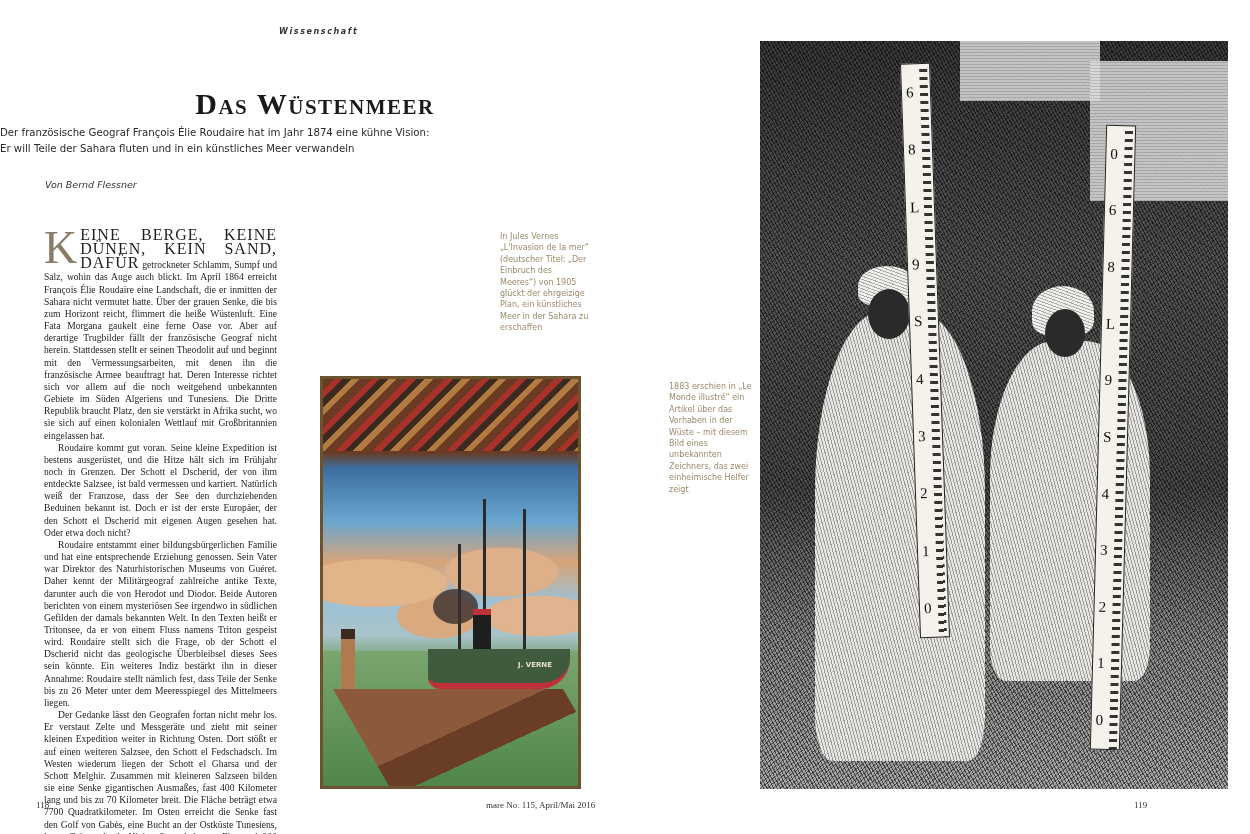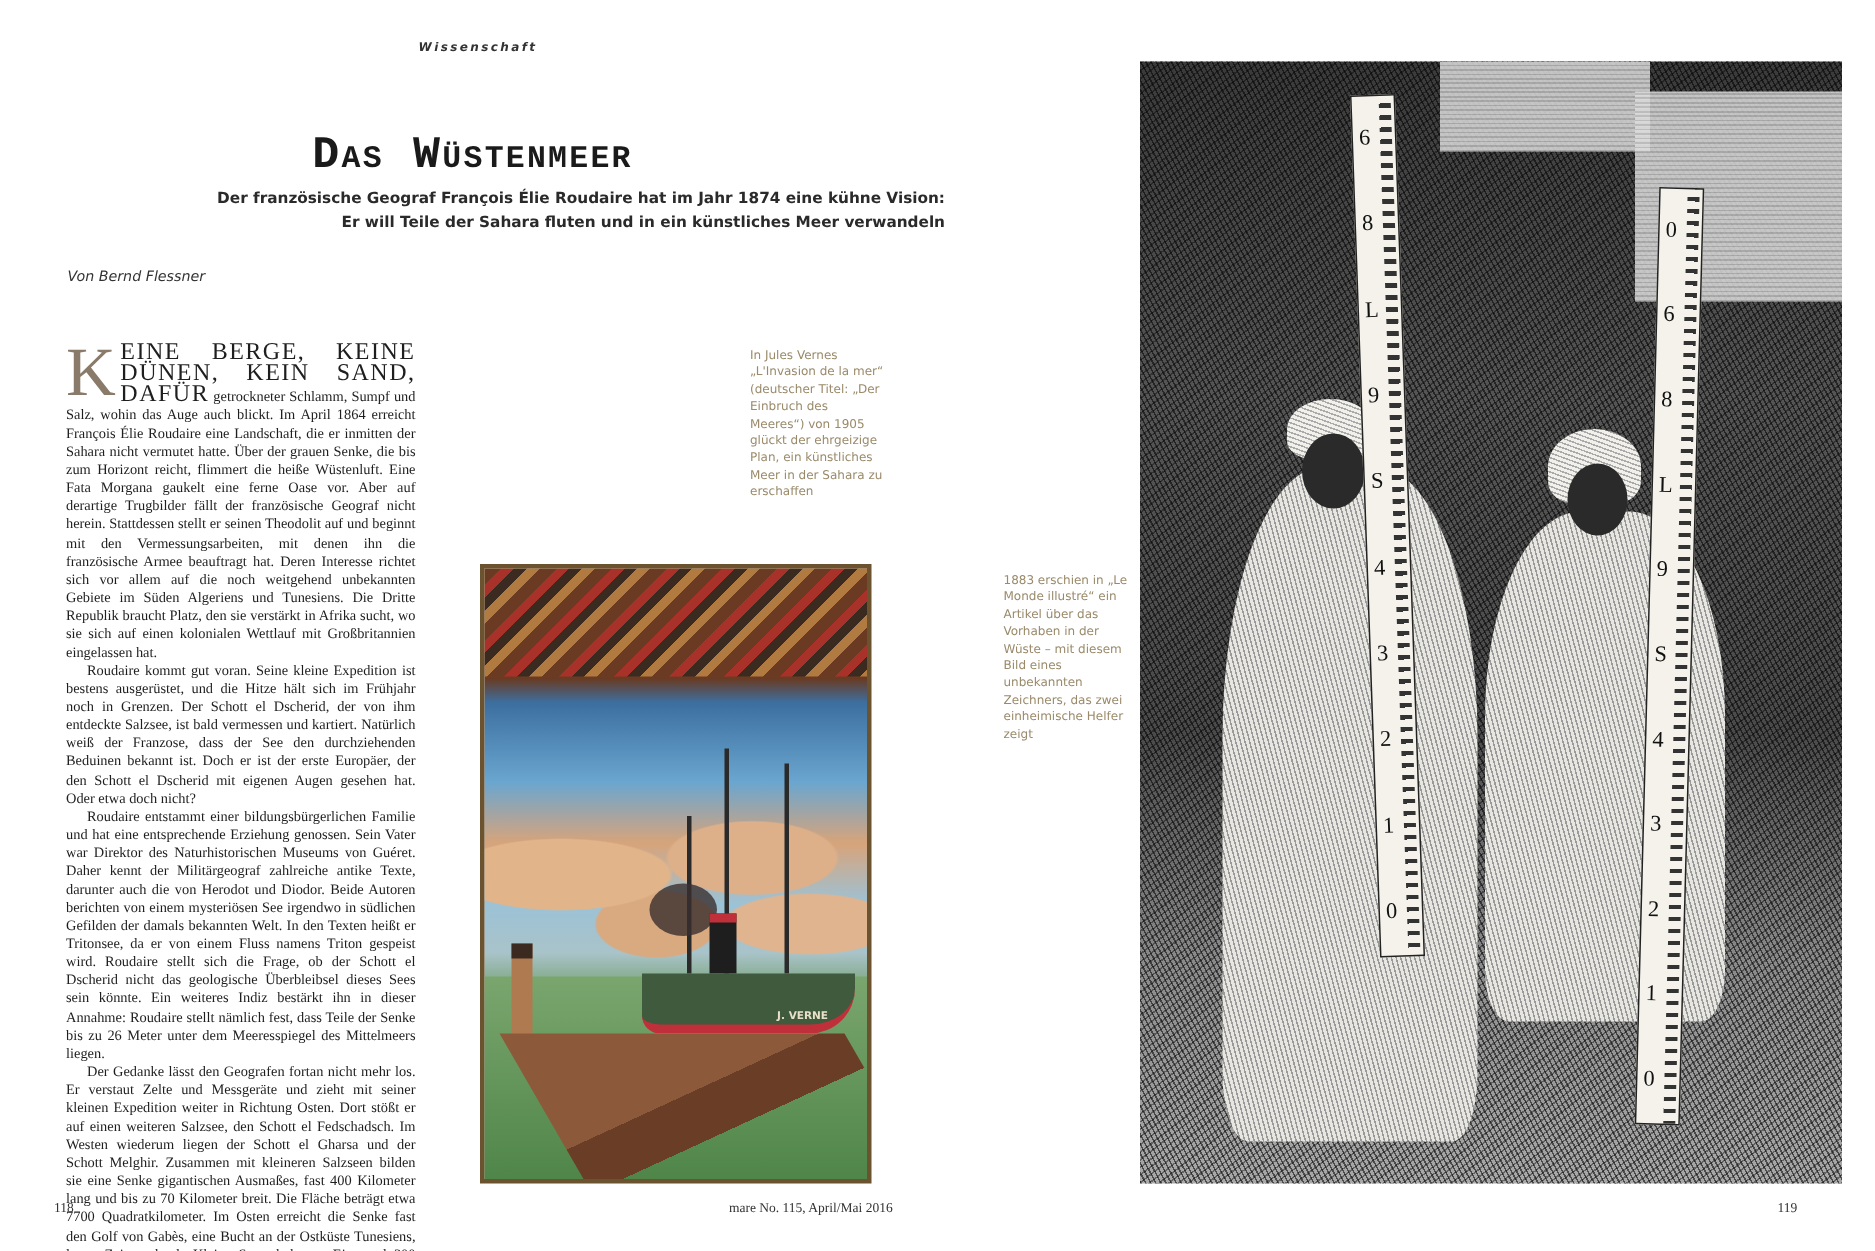--- a/index.html
+++ b/index.html
@@ -6,27 +6,27 @@
   html, body { width: 1250px; height: 834px; background: #ffffff; overflow: hidden; }
   body { position: relative; font-family: "Liberation Serif", serif; color: #222; }
 
   .section-label {
     position: absolute; left: 279px; top: 27px;
     font-family: "DejaVu Sans", sans-serif; font-weight: bold;
     font-size: 8px; letter-spacing: 1.6px; color: #333; font-style: italic;
   }
   .title {
     position: absolute; left: 0; width: 630px; top: 87px; text-align: center;
-    font-family: Liberation Mono, monospace; font-size: 30px; color: #1a1a1a;
+    font-family: Liberation Serif, serif; font-size: 30px; color: #1a1a1a;
     font-variant: small-caps; letter-spacing: 1.5px; padding-left: 0;
   }
   .title span { display: inline-block; margin-left: 0; }
   .subtitle {
-    position: absolute; left: 0; width: 630px; top: 125px; text-align: right;
-    font-family: "DejaVu Sans", sans-serif; font-weight: bold; font-size: 10.2px;
+    position: absolute; left: 0; width: 630px; top: 125px; text-align: left;
+    font-family: "DejaVu Sans", sans-serif; font-weight: normal; font-size: 10.2px;
     line-height: 16px; color: #2a2a2a; padding-left: 0;
   }
   .byline {
     position: absolute; left: 45px; top: 179px;
     font-family: "DejaVu Sans", sans-serif; font-style: italic; font-size: 9.5px; color: #333;
   }
 
   .body-col {
     position: absolute; left: 44px; top: 229px; width: 233px;
     font-family: "Liberation Serif", serif; font-size: 9.6px; line-height: 12.15px;
@@ -75,21 +75,21 @@
       radial-gradient(ellipse at 45% 70%, #d9a97f 0 20%, transparent 21%),
       radial-gradient(ellipse at 85% 70%, #e0b48e 0 18%, transparent 19%);
   }
   .cover-sea { position: absolute; left: 0; top: 272px; width: 100%; height: 141px; background: linear-gradient(180deg, #7aa66e, #4e8448); }
   .ship-hull {
     position: absolute; left: 105px; top: 270px; width: 142px; height: 40px;
     background: #3f5a3c; border-radius: 0 0 30px 12px; border-bottom: 6px solid #c0303a;
   }
   .ship-name {
     position: absolute; right: 18px; top: 12px; font-family: "DejaVu Sans", sans-serif;
-    font-size: 7px; color: #e8e0c8; font-weight: bold; margin-top: 12px;
+    font-size: 7px; color: #e8e0c8; font-weight: bold;
   }
   .ship-mast { position: absolute; width: 3px; background: #2a2a2a; }
   .ship-smoke { position: absolute; left: 110px; top: 210px; width: 45px; height: 35px; border-radius: 50%; background: #3a3030; opacity: 0.8; }
   .ship-funnel { position: absolute; left: 150px; top: 230px; width: 18px; height: 40px; background: #1e1e1e; border-top: 6px solid #c0303a; }
   .lighthouse { position: absolute; left: 18px; top: 250px; width: 14px; height: 60px; background: #b07a50; border-top: 10px solid #3a2a20; }
   .pier {
     position: absolute; left: 10px; top: 310px; width: 230px; height: 110px;
     background: linear-gradient(160deg, #8c5a3a 0 40%, #6a3e26 40% 55%, transparent 55%);
     transform: skewX(30deg); transform-origin: top left;
   }
@@ -116,21 +116,21 @@
     border-radius: 40% 40% 10% 10%;
   }
   .figure-head { position: absolute; border-radius: 50%; background: #2a2a2a; }
   .turban { position: absolute; border-radius: 50% 50% 30% 30%; background: repeating-linear-gradient(20deg, #f2f0ea 0 2px, #aaa 2px 3px); }
 
   .folio {
     position: absolute; font-family: "Liberation Serif", serif; font-size: 9px; color: #333;
   }
   .folio-left { left: 36px; top: 800px; }
   .folio-center { left: 486px; top: 800px; }
-  .folio-right { left: 1185px; top: 800px; }
+  .folio-right { left: 1134px; top: 800px; }
 </style>
 </head>
 <body>
 
 <div class="section-label">Wissenschaft</div>
 
 <h1 class="title"><span>Das Wüstenmeer</span></h1>
 
 <div class="subtitle">
   <div>Der französische Geograf François Élie Roudaire hat im Jahr 1874 eine kühne Vision:</div>

